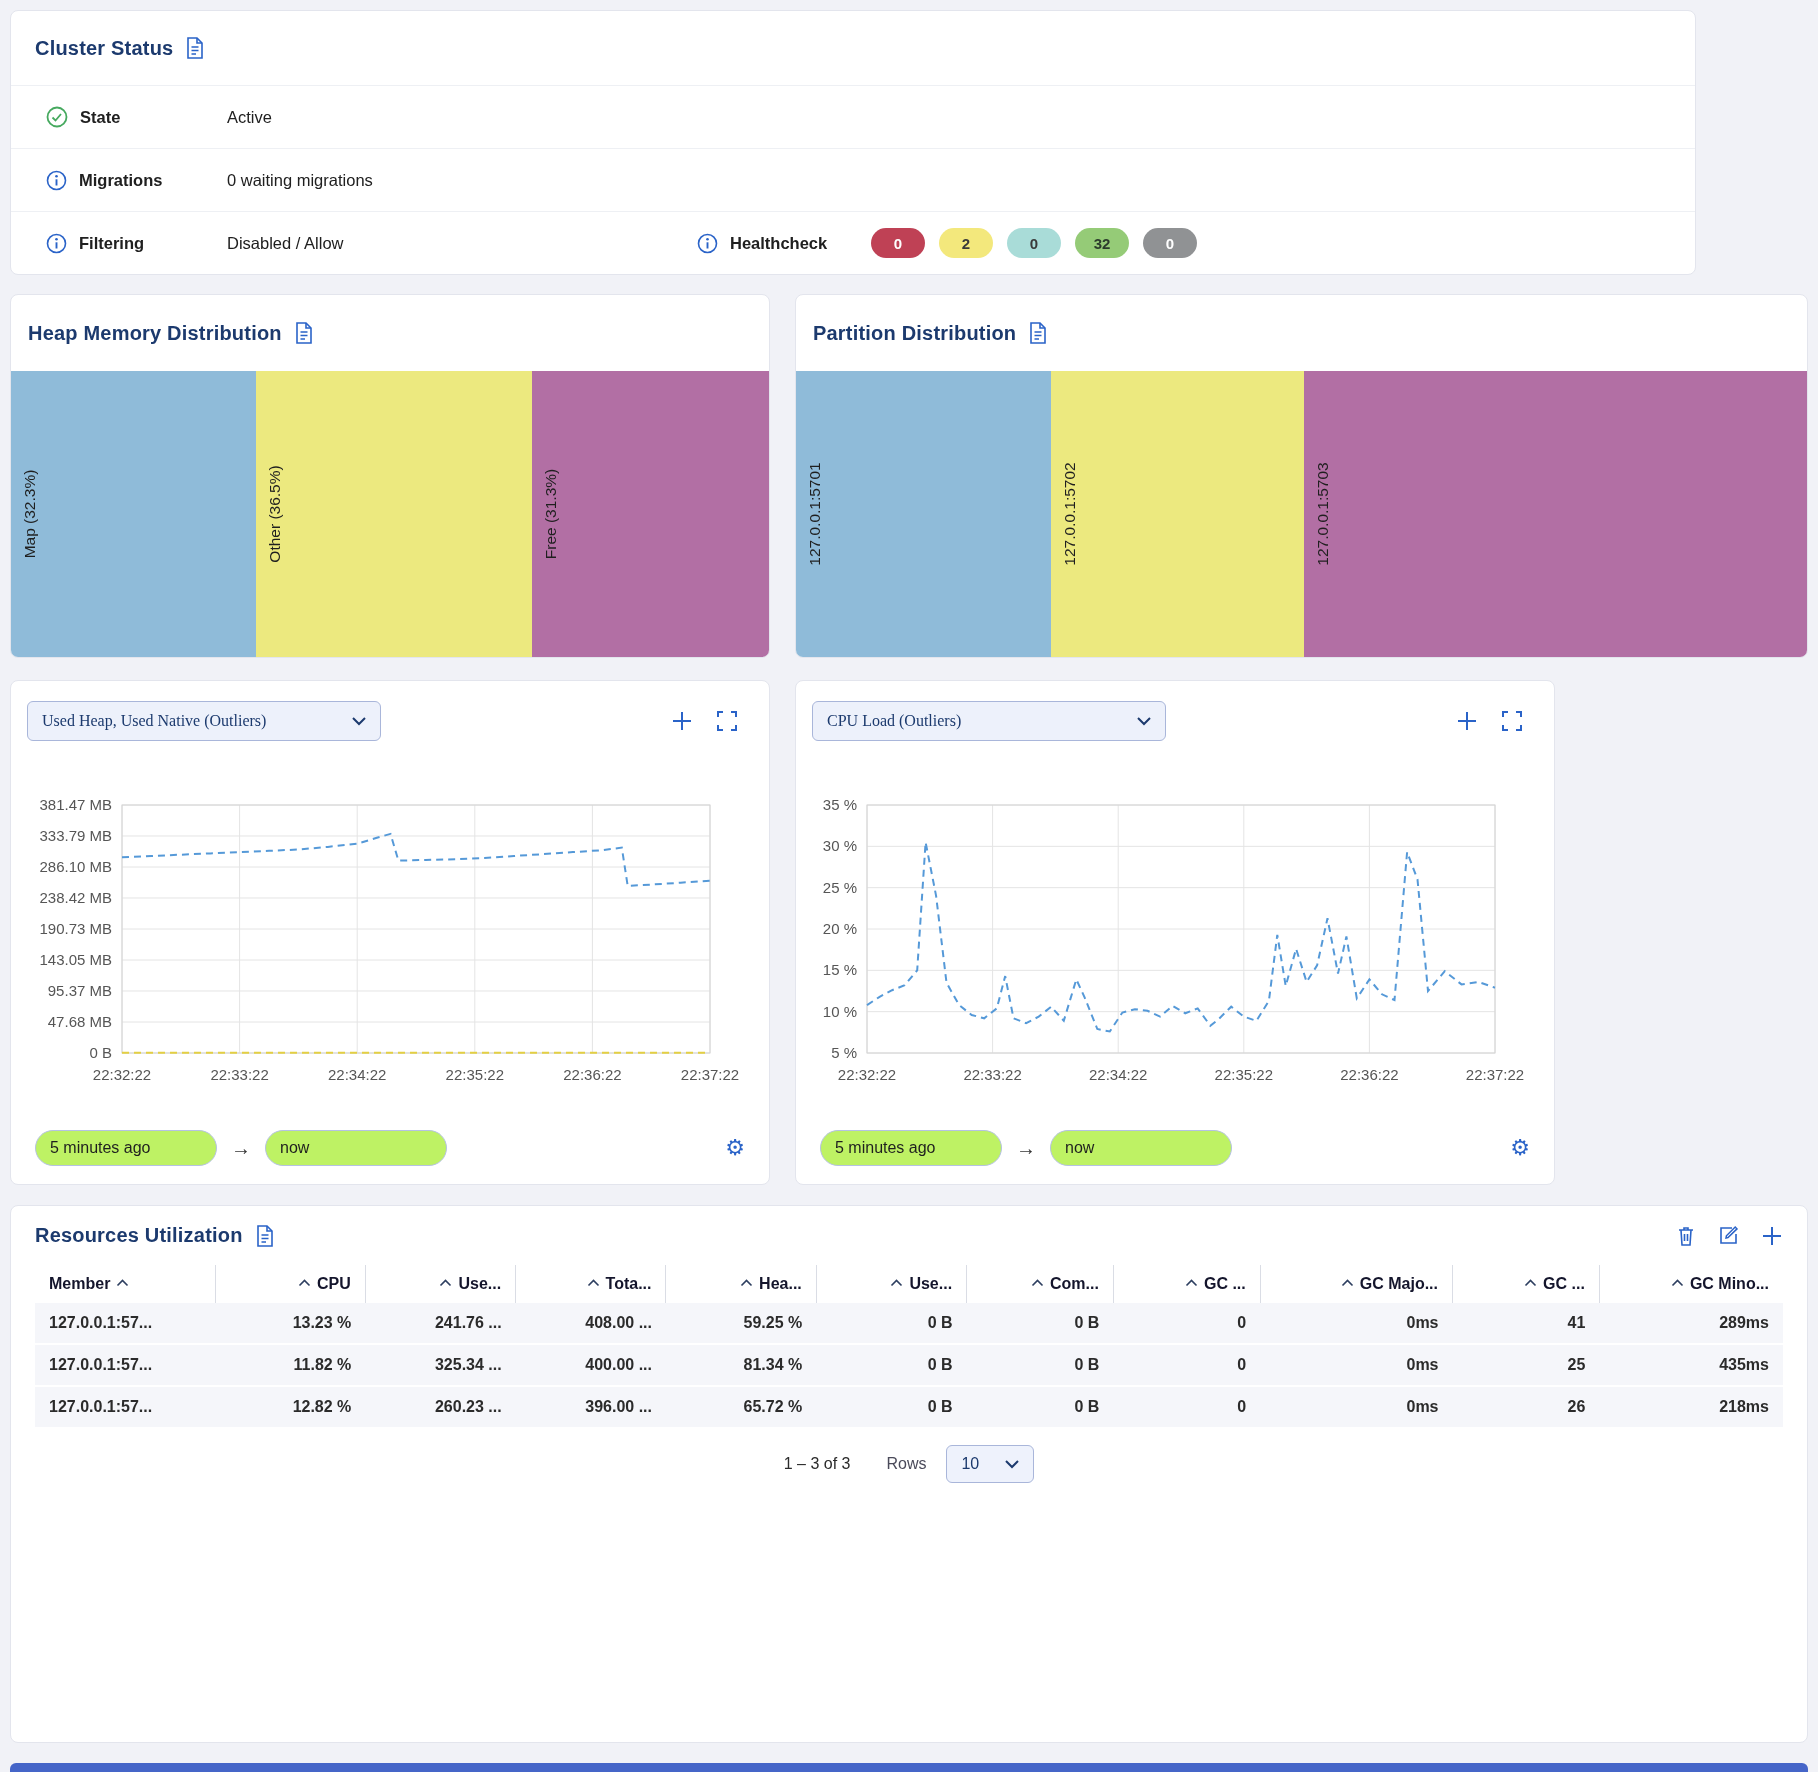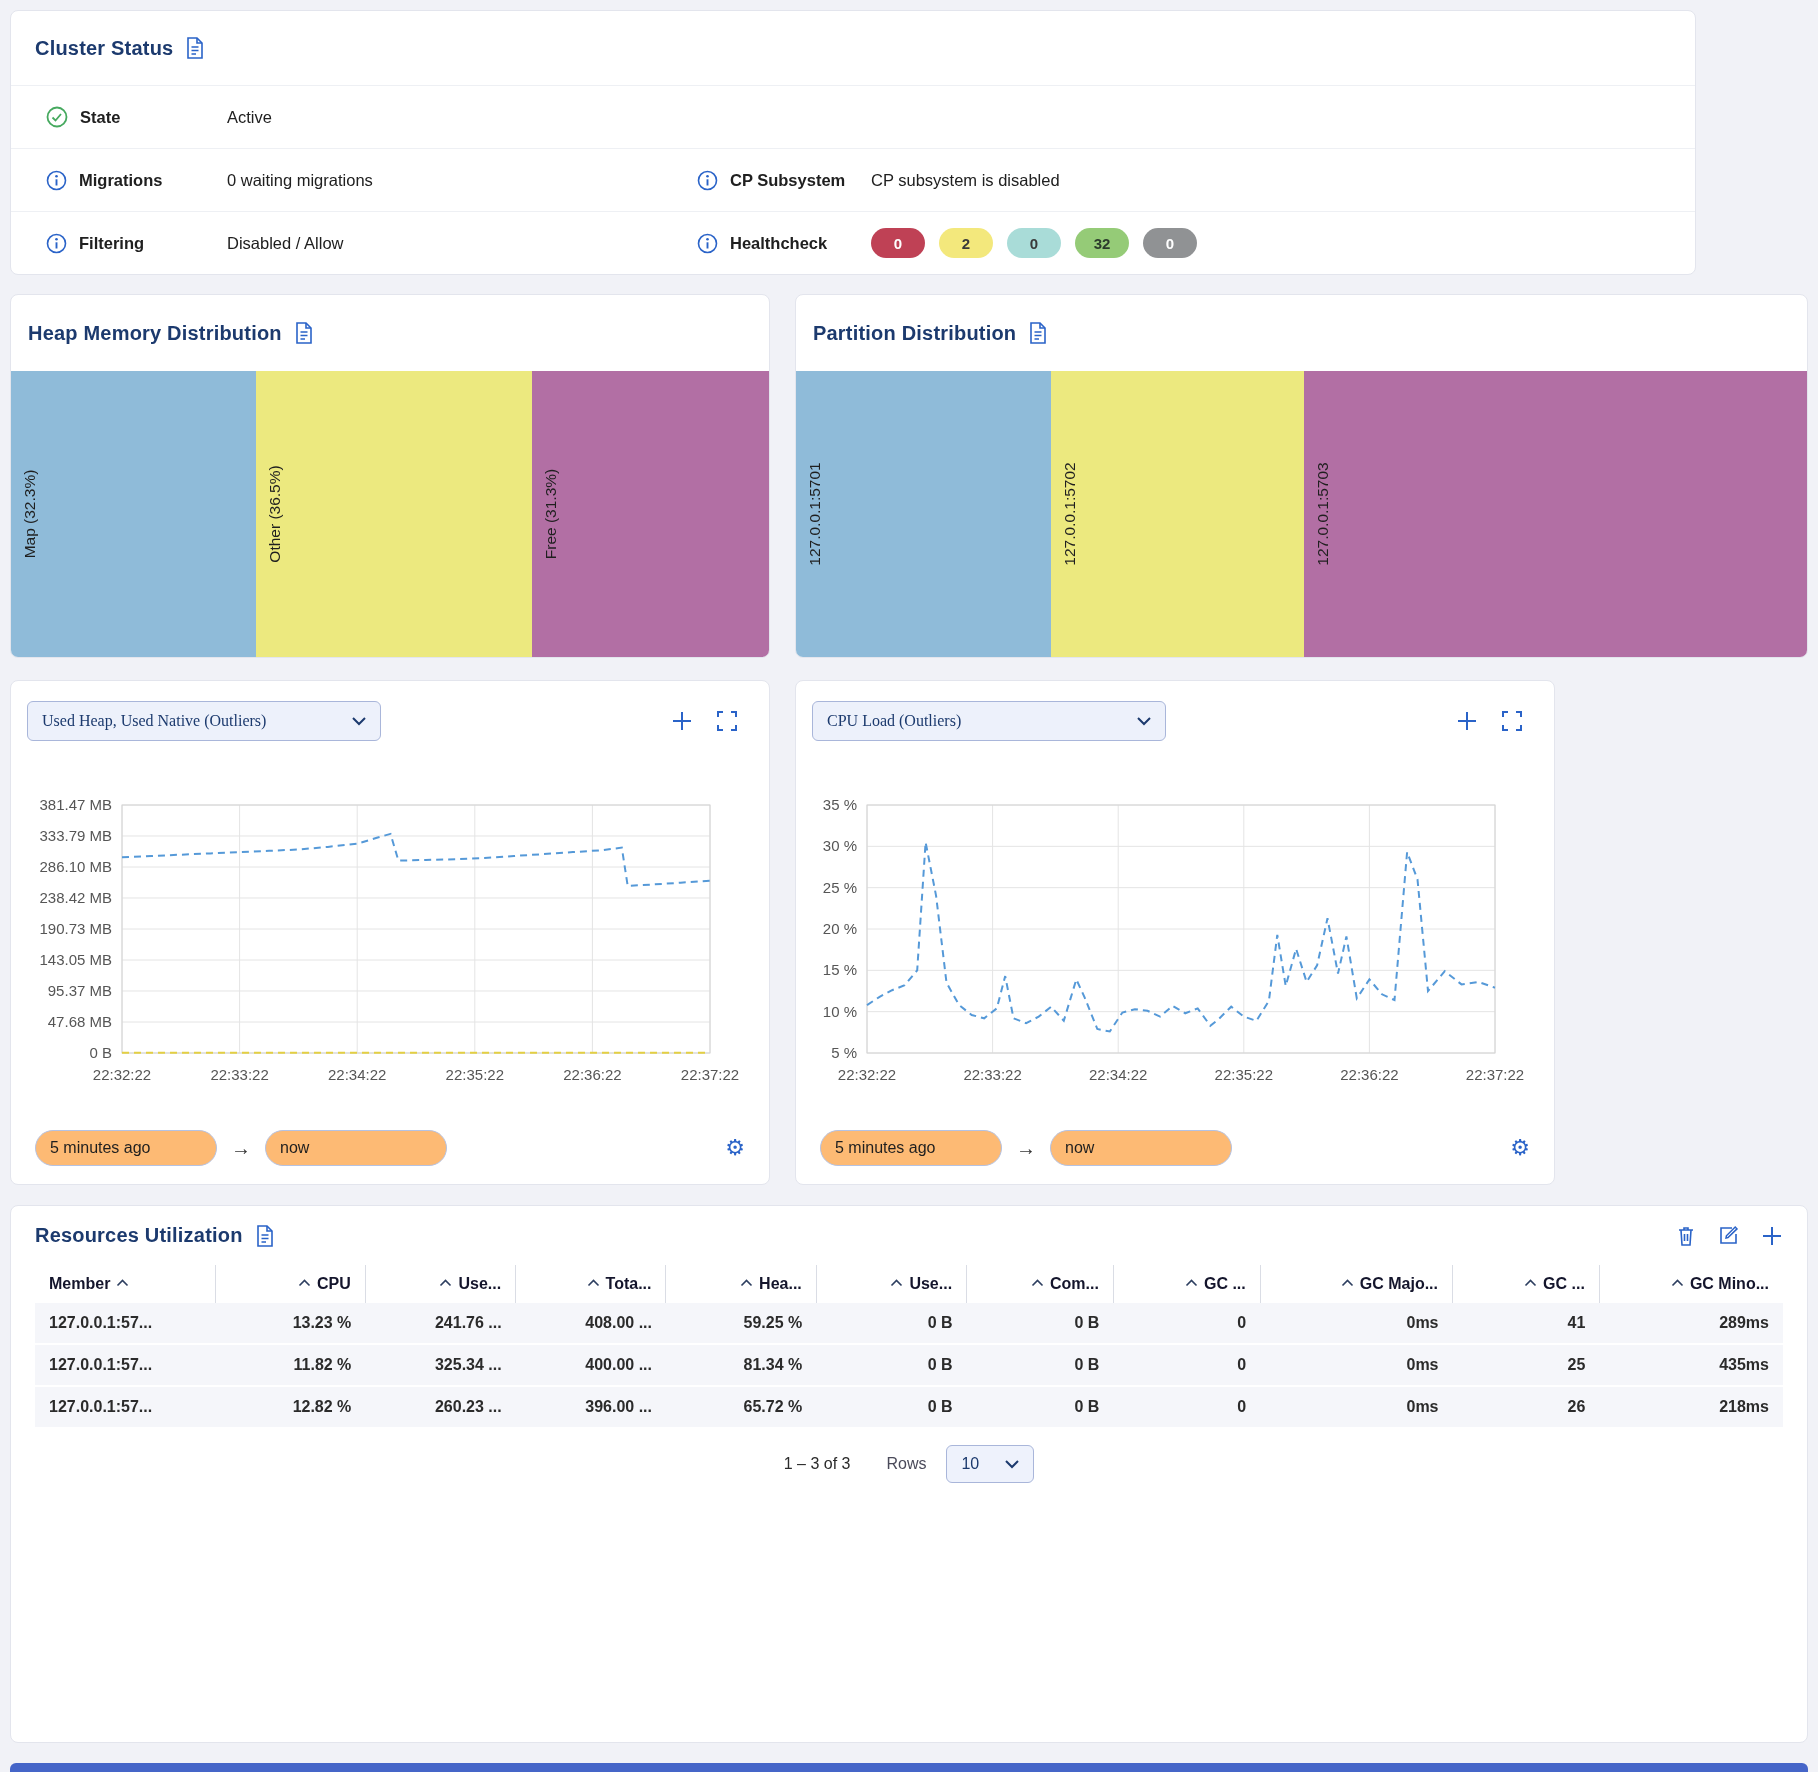--- a/index.html
+++ b/index.html
@@ -64,21 +64,21 @@
     min-width:354px; height:40px; padding:0 14px;
     background:#edf1fb; border:1px solid #a9b6da; border-radius:6px;
     font-size:16px; color:#1c3a6e; font-family:inherit; cursor:pointer;
   }
   .chart-header-icons { display:flex; align-items:center; gap:24px; padding-right:8px; }
   .chart-wrap { position:absolute; left:16px; top:112px; width:728px; height:300px; }
   .tick { font-size:15px; fill:#565656; }
   .chart-footer { position:absolute; left:24px; right:24px; bottom:18px; display:flex; align-items:center; gap:14px; }
   .time-input {
     display:inline-flex; align-items:center; width:182px; height:36px; padding:0 14px;
-    background:#fdba74; border:1px solid #b5c2e2; border-radius:18px;
+    background:#bef264; border:1px solid #b5c2e2; border-radius:18px;
     font-size:16px; color:#1f1f1f; cursor:pointer;
   }
   .arrow { font-size:20px; color:#333; }
   .gear { margin-left:auto; font-size:22px; line-height:1; color:#2a63c8; cursor:pointer; }
 
   
   .res-header { display:flex; justify-content:space-between; align-items:center; padding:18px 24px; }
   .res-title-group { display:flex; align-items:center; gap:12px; }
   .res-controls { display:flex; align-items:center; gap:22px; }
   .view-select { min-width:380px; }
@@ -146,33 +146,20 @@
         <span>
           <svg width="21" height="21" viewBox="0 0 21 21">
               <circle cx="10.5" cy="10.5" r="9" fill="none" stroke="#2a63c8" stroke-width="1.6"></circle>
               <circle cx="10.5" cy="6.2" r="1.3" fill="#2a63c8"></circle>
               <path d="M10.5 9.3v6.2" stroke="#2a63c8" stroke-width="1.9"></path>
             </svg>
         </span>
         <span class="cell-label">Migrations</span>
       </span>
       <span class="cell-value">0 waiting migrations</span>
-    </div>
-    <div class="status-cell right">
-      <span class="cell-head">
-        <span>
-          <svg width="21" height="21" viewBox="0 0 21 21">
-              <circle cx="10.5" cy="10.5" r="9" fill="none" stroke="#2a63c8" stroke-width="1.6"></circle>
-              <circle cx="10.5" cy="6.2" r="1.3" fill="#2a63c8"></circle>
-              <path d="M10.5 9.3v6.2" stroke="#2a63c8" stroke-width="1.9"></path>
-            </svg>
-        </span>
-        <span class="cell-label">CP Subsystem</span>
-      </span>
-      <span class="cell-value">CP subsystem is disabled</span>
     </div>
   </div>
 
   <div class="status-row">
     <div class="status-cell left">
       <span class="cell-head">
         <span>
           <svg width="21" height="21" viewBox="0 0 21 21">
               <circle cx="10.5" cy="10.5" r="9" fill="none" stroke="#2a63c8" stroke-width="1.6"></circle>
               <circle cx="10.5" cy="6.2" r="1.3" fill="#2a63c8"></circle>

